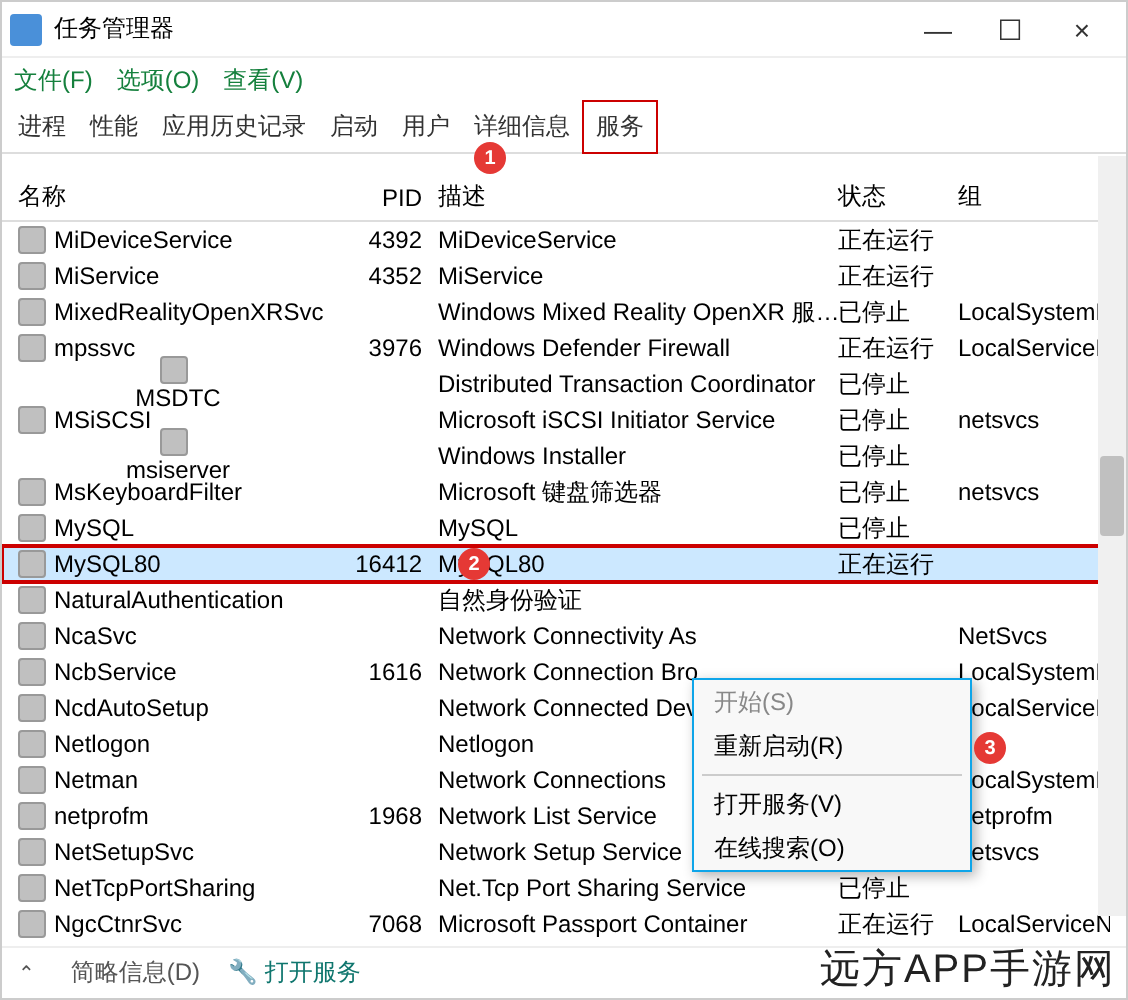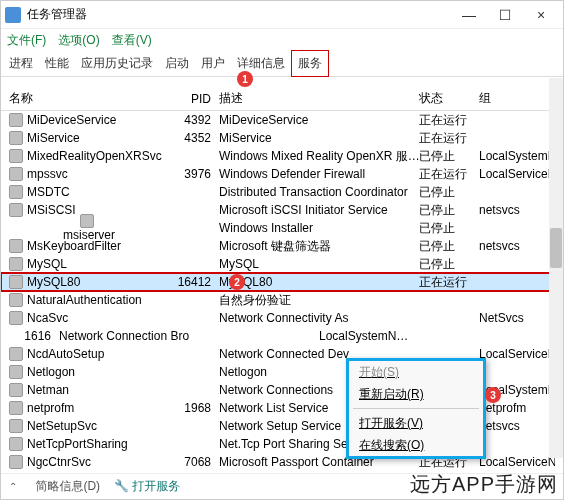--- a/index.html
+++ b/index.html
@@ -22,21 +22,21 @@
 .col-pid { width: 50px; text-align: right; padding-right: 8px; }
 .col-desc { width: 200px; }
 .col-status { width: 60px; }
 .col-group { flex: 1; }
 .listarea { flex: 1; overflow: hidden; position: relative; }
 .row { height: 18px; display: flex; align-items: center; padding: 0 8px; white-space: nowrap; }
 .row .svcicon { width: 14px; height: 14px; margin-right: 4px; background: #c0c0c0; border: 1px solid #999; border-radius: 2px; }
 .row.selected { background: #cce8ff; }
 .row.boxed { outline: 2px solid #c00; outline-offset: -1px; }
 .badge.b2 { left: 228px; }
-.context-menu { position: absolute; left: 345px; top: 247px; width: 140px; background: #f8f8f8; border: 3px solid #0ea5e9; box-shadow: 2px 2px 6px rgba(0,0,0,.3); z-index: 10; text-decoration: underline; }
+.context-menu { position: absolute; left: 345px; top: 228px; width: 140px; background: #f8f8f8; border: 1px solid #0ea5e9; box-shadow: 2px 2px 6px rgba(0,0,0,.3); z-index: 10; }
 .context-menu .mi { height: 22px; display: flex; align-items: center; padding: 0 10px; position: relative; }
 .context-menu .mi.disabled { color: #888; }
 .context-menu .mi.hl { background: #2d7dd2; color: #fff; outline: 2px solid #c00; }
 .context-menu .sep { height: 1px; background: #ccc; margin: 3px 4px; }
 .badge.b3 { position: absolute; right: -18px; top: 26px; z-index: 11; }
 .scrollbar { position: absolute; right: 1px; top: 78px; width: 14px; height: 380px; background: #f0f0f0; }
 .scrollbar .thumb { position: absolute; top: 150px; width: 12px; left: 1px; height: 40px; background: #c0c0c0; border-radius: 2px; }
 .statusbar { height: 26px; border-top: 1px solid #eee; display: flex; align-items: center; padding: 0 8px; gap: 14px; color: #555; }
 .watermark { position: absolute; right: 6px; bottom: 2px; font-size: 20px; font-weight: 500; color: #222; letter-spacing: 1px; }
 .chev { font-size: 10px; margin-right: 4px; color: #555; }
@@ -117,21 +117,21 @@
         <div class="col-name" style="display:flex;align-items:center;overflow:hidden;">
           <div class="svcicon"></div>
           <span>mpssvc</span>
         </div>
         <div class="col-pid">3976</div>
         <div class="col-desc" style="overflow:hidden;">Windows Defender Firewall</div>
         <div class="col-status">正在运行</div>
         <div class="col-group" style="overflow:hidden;">LocalServiceN…</div>
       </div>
       <div class="row" style="position: relative;">
-        <div class="col-name" style="display:flex;align-items:center;overflow:hidden;">
+        <div class="col-name" style="display:flex;align-items:center;overflow:hidden;flex-direction:column;">
           <div class="svcicon"></div>
           <span>MSDTC</span>
         </div>
         <div class="col-pid"></div>
         <div class="col-desc" style="overflow:hidden;">Distributed Transaction Coordinator</div>
         <div class="col-status">已停止</div>
         <div class="col-group" style="overflow:hidden;"></div>
       </div>
       <div class="row" style="position: relative;">
         <div class="col-name" style="display:flex;align-items:center;overflow:hidden;">
@@ -198,20 +198,24 @@
         <div class="col-name" style="display:flex;align-items:center;overflow:hidden;">
           <div class="svcicon"></div>
           <span>NcaSvc</span>
         </div>
         <div class="col-pid"></div>
         <div class="col-desc" style="overflow:hidden;">Network Connectivity As</div>
         <div class="col-status"></div>
         <div class="col-group" style="overflow:hidden;">NetSvcs</div>
       </div>
       <div class="row" style="position: relative;">
+        <div class="col-name" style="display:flex;align-items:center;overflow:hidden;">
+          <div class="svcicon"></div>
+          <span>NcbService</span>
+        </div>
         <div class="col-pid">1616</div>
         <div class="col-desc" style="overflow:hidden;">Network Connection Bro</div>
         <div class="col-status"></div>
         <div class="col-group" style="overflow:hidden;">LocalSystemN…</div>
       </div>
       <div class="row" style="position: relative;">
         <div class="col-name" style="display:flex;align-items:center;overflow:hidden;">
           <div class="svcicon"></div>
           <span>NcdAutoSetup</span>
         </div>

